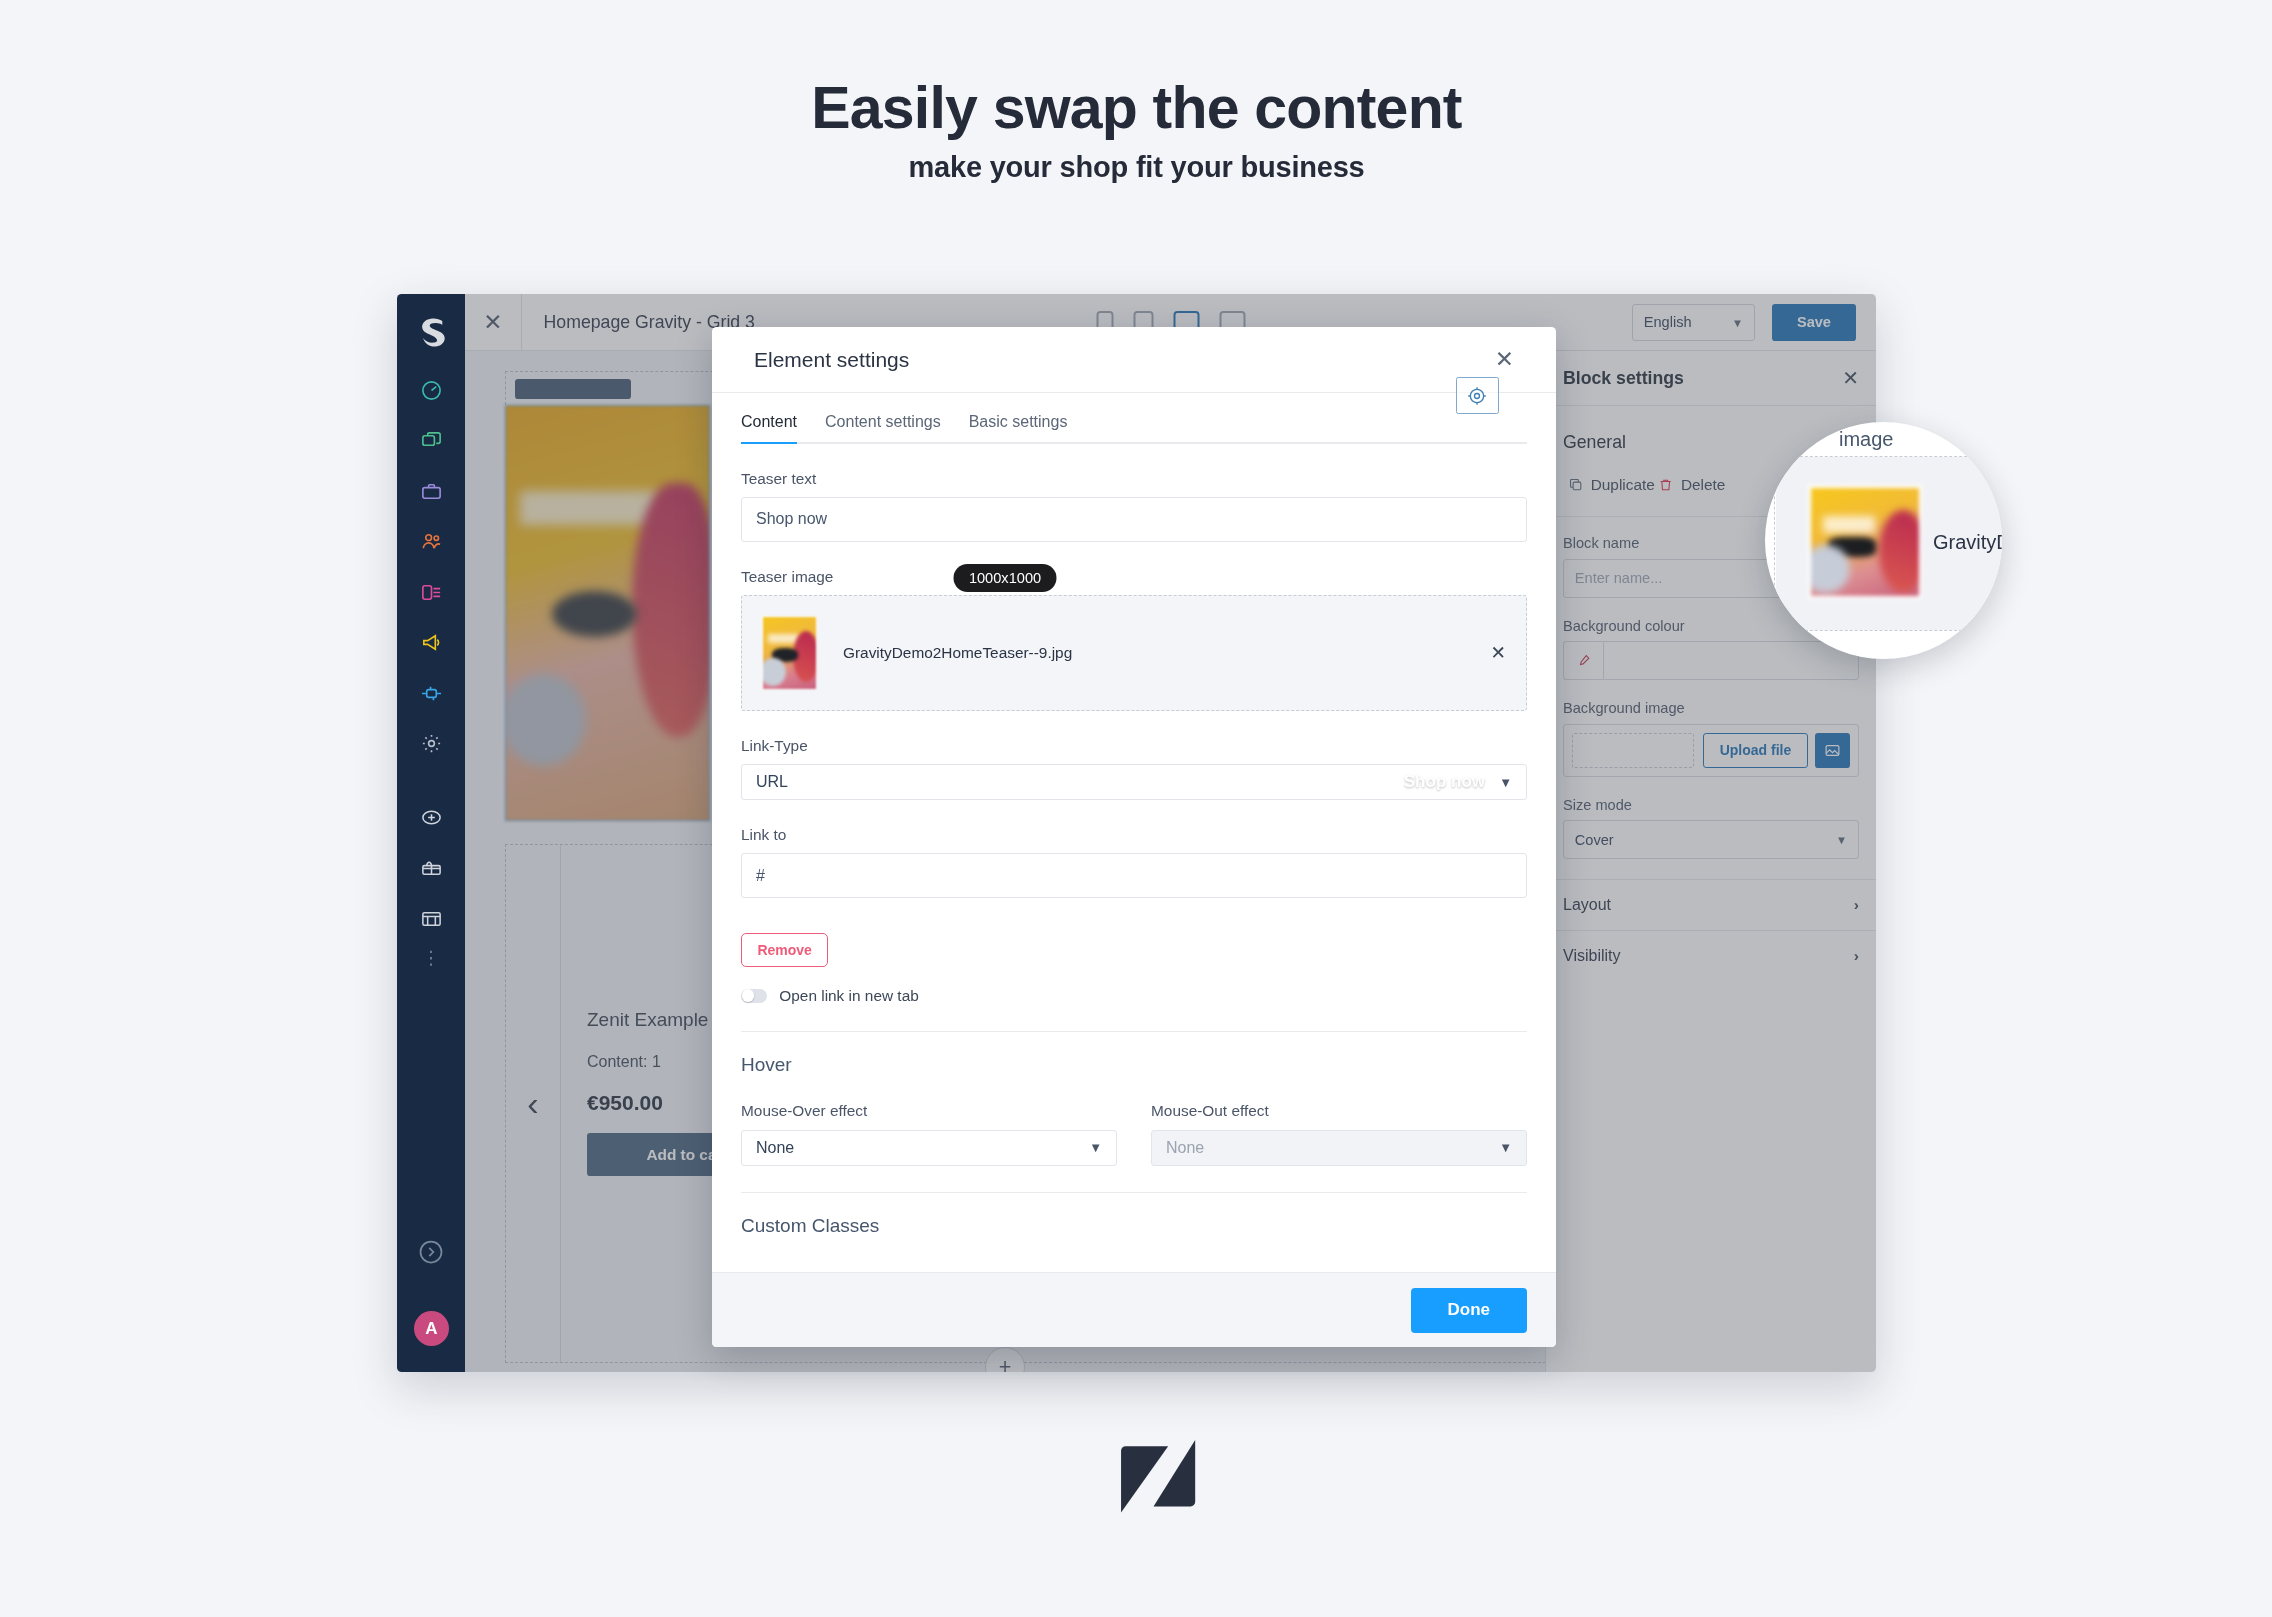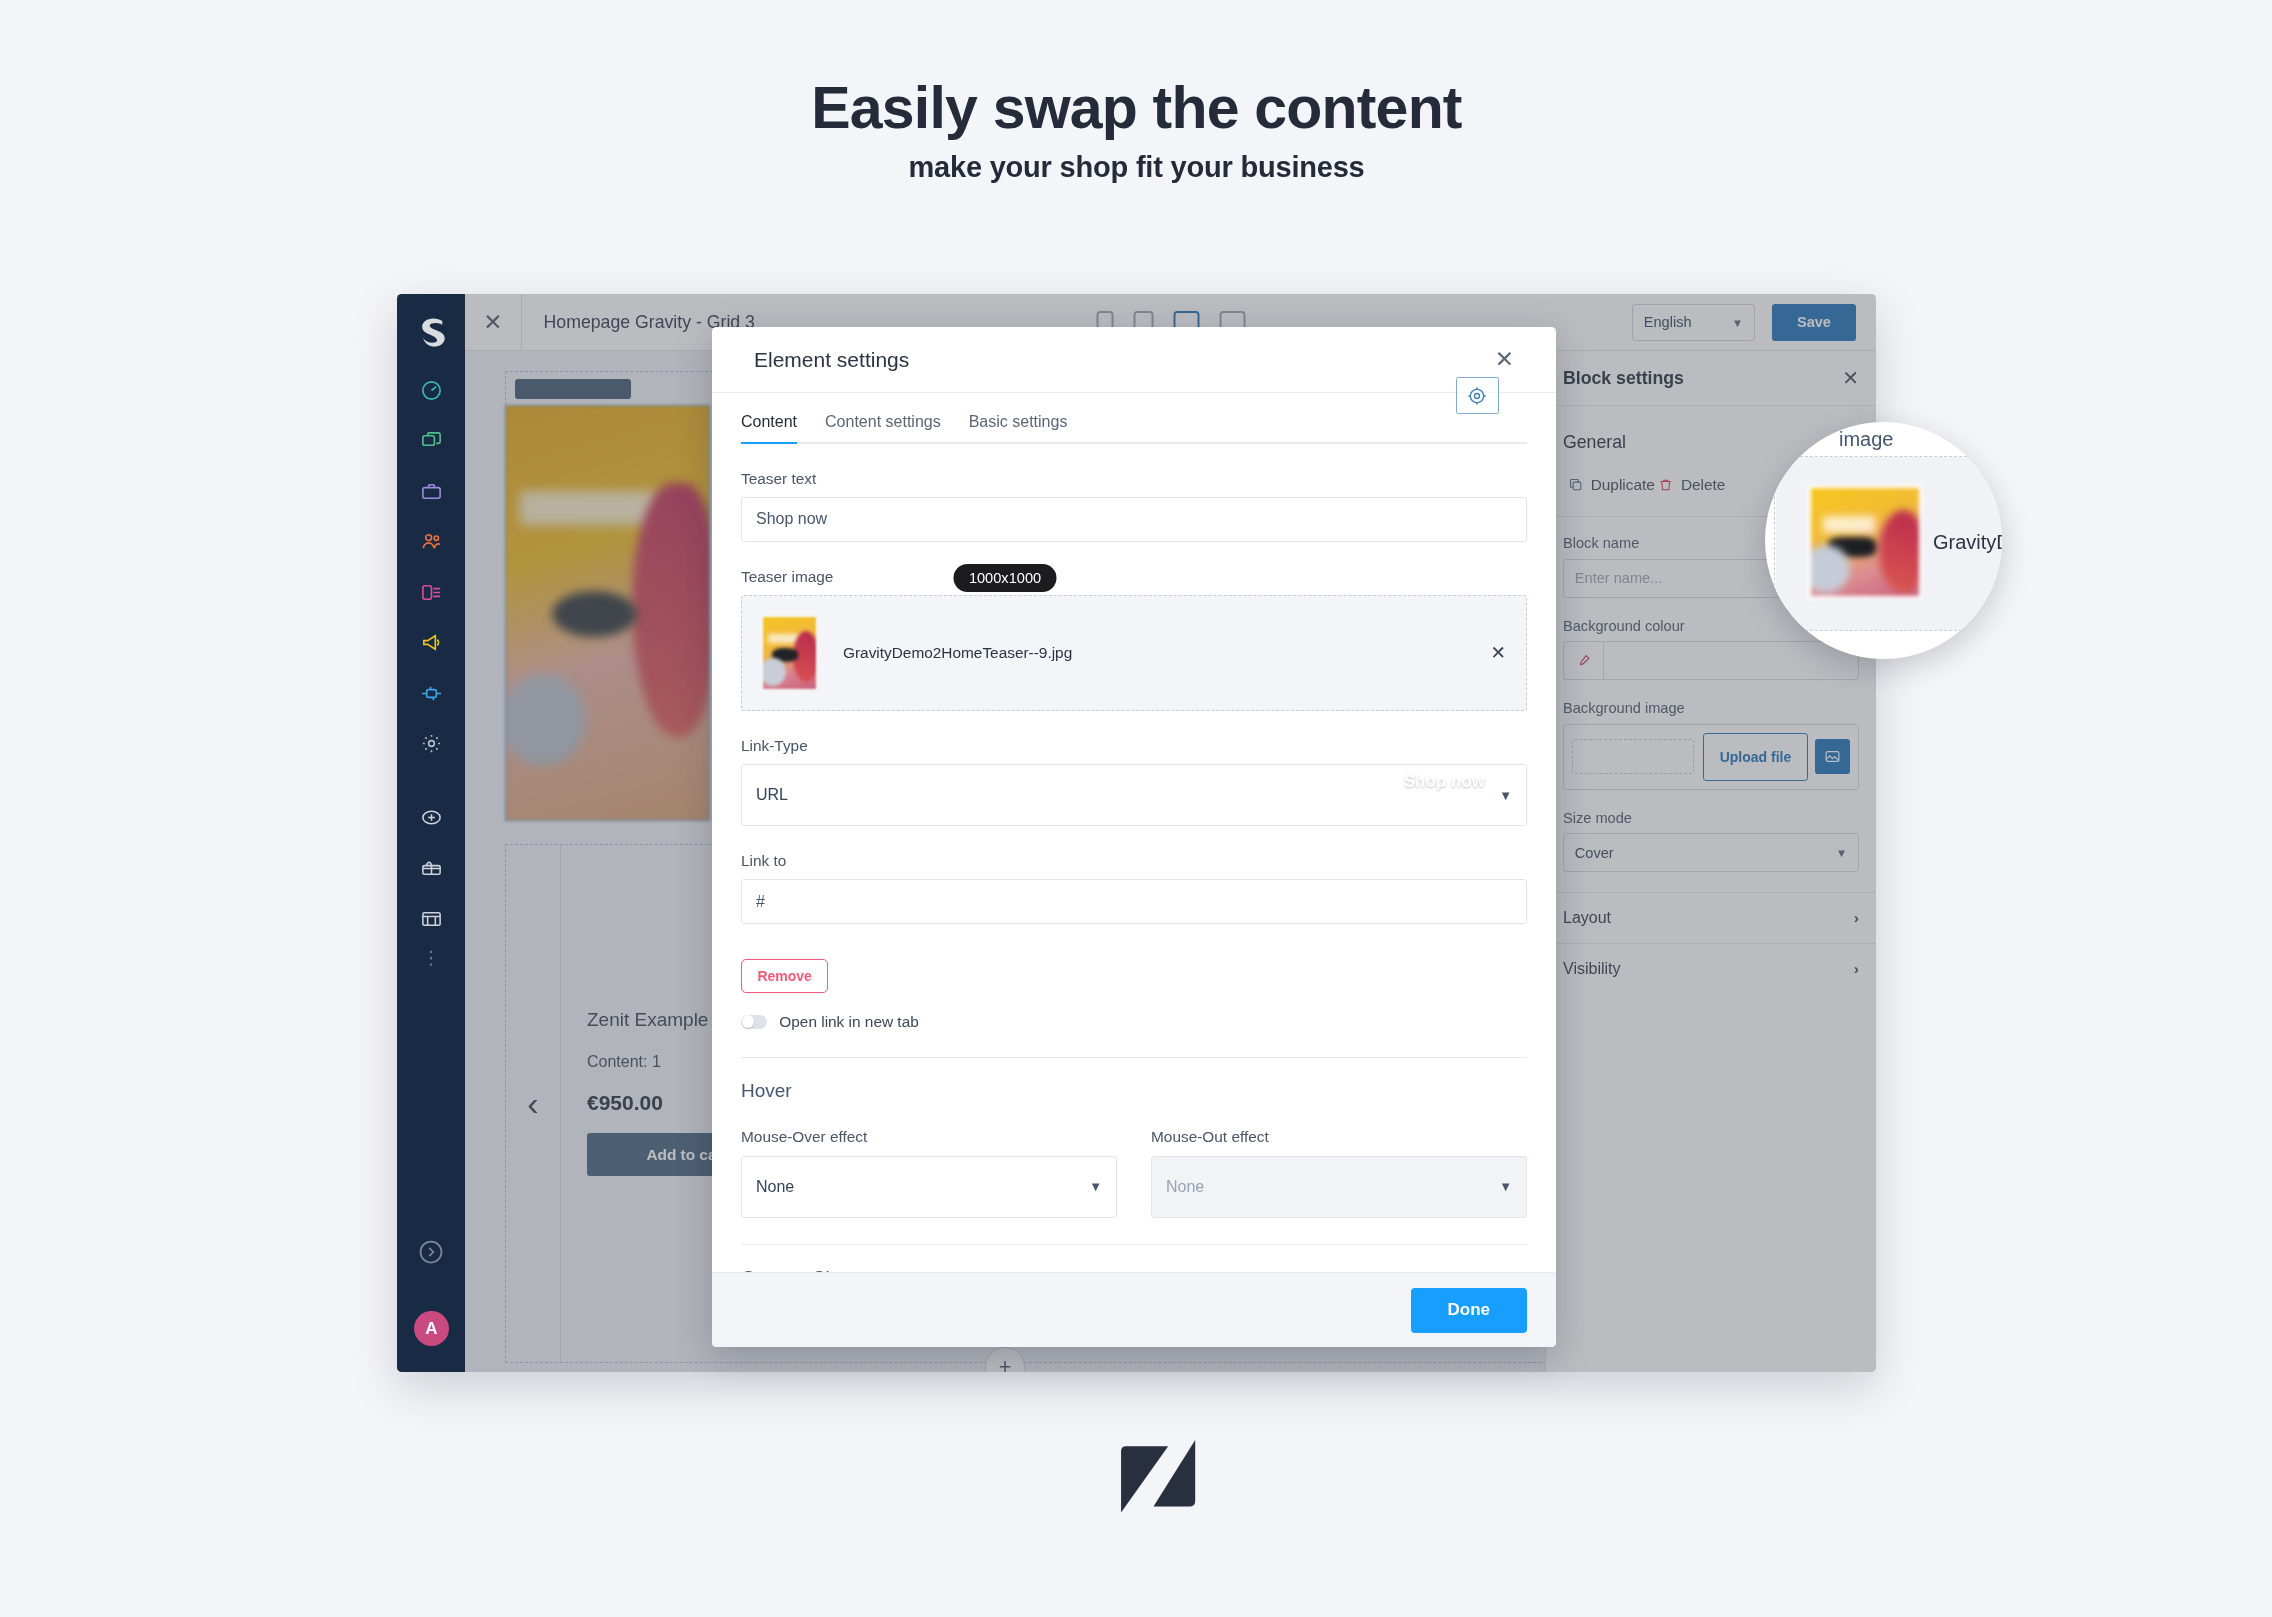--- a/index.html
+++ b/index.html
@@ -209,21 +209,21 @@
     border-radius: 3.1px 0 0 3.1px; display: flex; align-items: center; justify-content: center;
   }
   .rp-color-in { flex: 1; height: 39px; border: 0.8px solid #d6dae1; border-radius: 0 3.1px 3.1px 0; }
   .rp-upload {
     display: flex; align-items: center; gap: 0; border: 0.8px solid #d6dae1;
     border-radius: 3.1px; padding: 7.7px; margin-bottom: 20px;
   }
   .rp-upload-drop { flex: 1; height: 35px; border: 0.8px dashed #c6ccd5; border-radius: 2.3px; }
   .rp-upload-btn {
     border: 0.8px solid #1a6fb5; color: #1a6fb5; background: #fff;
-    border-radius: 3.1px; height: 48px; padding: 0 15.4px; font-size: 14px;
+    border-radius: 3.1px; height: 35px; padding: 0 15.4px; font-size: 14px;
     font-weight: 600; font-family: inherit; margin-left: 9.2px; cursor: pointer;
   }
   .rp-upload-ic {
     width: 35px; height: 35px; background: #1a6fb5; border-radius: 3.1px;
     margin-left: 7.7px; display: flex; align-items: center; justify-content: center;
   }
   .rp-select {
     height: 39px; border: 0.8px solid #d6dae1; border-radius: 3.1px;
     display: flex; align-items: center; padding: 0 10.8px;
     font-size: 14.6px; color: #32435a; margin-bottom: 20px;
@@ -278,21 +278,21 @@
     background: linear-gradient(160deg,#f5c521 0%,#f0b840 40%,#d97f8f 75%,#c8607c 100%);
     position: relative; filter: blur(1.2px); flex: none;
   }
   .dz-thumb .b1 { position: absolute; top: 17px; left: 4.6px; width: 31px; height: 9.2px; background: rgba(255,255,255,.7); filter: blur(2.3px); }
   .dz-thumb .b2 { position: absolute; top: 31px; left: 9.2px; width: 26px; height: 14px; background: #1f2227; border-radius: 40%; filter: blur(1.5px); }
   .dz-thumb .b3 { position: absolute; top: 14px; right: -3.1px; width: 26px; height: 51px; background: linear-gradient(200deg,#b8284f,#d9534f); border-radius: 50%; filter: blur(1.5px); }
   .dz-thumb .b4 { position: absolute; bottom: 3.1px; left: -3.1px; width: 26px; height: 28px; background: #c8ced8; border-radius: 50%; filter: blur(1.5px); }
   .dz-name { margin-left: 26px; font-size: 15.4px; color: #2b3445; }
   .dz-x { margin-left: auto; font-size: 18.5px; color: #3c4858; }
   .select-input {
-    height: 62px; border: 0.8px solid #e1e4e9; border-radius: 3.1px;
+    height: 36px; border: 0.8px solid #e1e4e9; border-radius: 3.1px;
     display: flex; align-items: center; padding: 0 14px;
     font-size: 16px; color: #32435a;
   }
   .select-input .chev { margin-left: auto; color: #4a5568; font-size: 13px; }
   .select-input.disabled { background: #f1f3f6; color: #9aa3b0; }
   .remove-btn {
     margin-top: 35px; border: 0.8px solid #ef5b79; color: #ef5b79; background: #fff;
     border-radius: 5px; padding: 7.7px 15.4px; font-size: 14px; font-weight: 600;
     font-family: inherit; cursor: pointer;
   }

